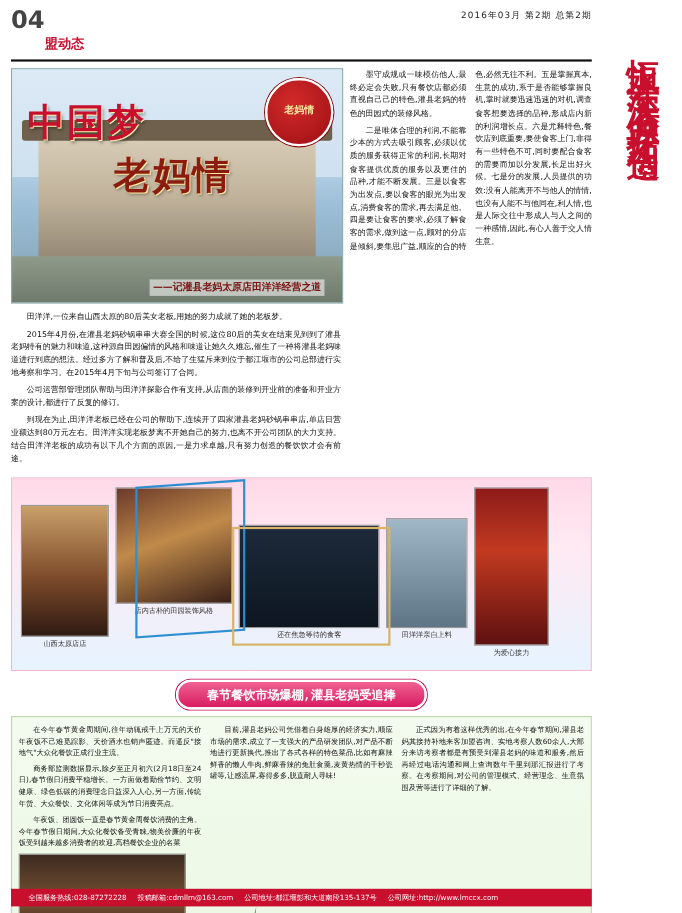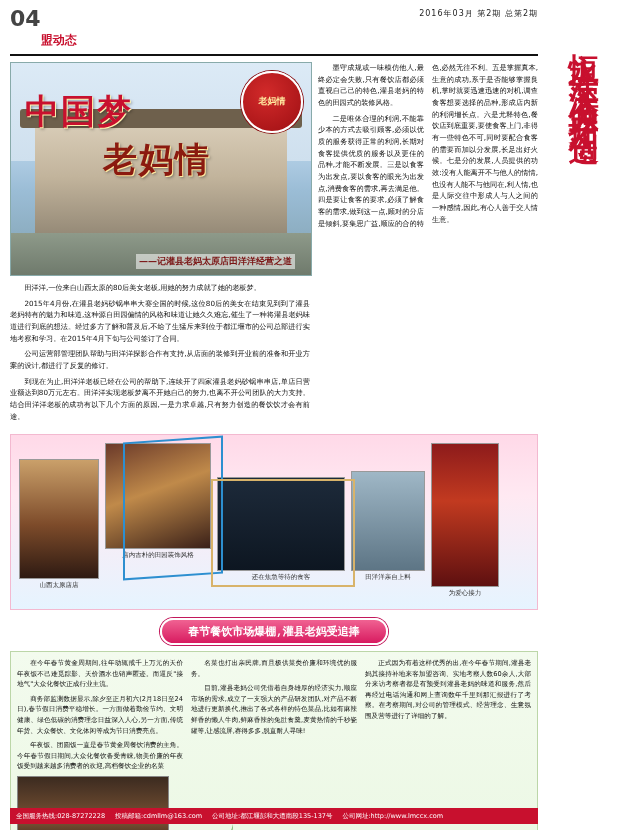--- a/index.html
+++ b/index.html
@@ -147,21 +147,21 @@
   .bcol{width:176px;}
   .bcol .body-text{font-size:6.6px;line-height:1.6;}
   .bphoto{width:150px;height:74px;background:linear-gradient(180deg,#3c2b20,#7a5334 60%,#241611);
     border:1px solid #888;margin-top:4px;}
   .grass{position:absolute;left:196px;bottom:18px;width:90px;height:54px;}
 
   
   .footer{
     position:absolute;left:10px;bottom:6px;width:528px;height:16px;
     background:#c8102e;color:#fff;display:flex;align-items:center;
-    font-size:6.5px;gap:10px;padding:0 6px;box-sizing:border-box;
+    font-size:6.5px;gap:10px;padding:0 16px;box-sizing:border-box;
   }
   .footer span{white-space:nowrap;}
 </style>
 </head>
 <body>
 
 <div class="page">
 
   <div class="main">
 
@@ -235,21 +235,20 @@
         <div class="bcol">
           <div class="body-text">
             <p>在今年春节黄金周期间,往年动辄戒千上万元的天价年夜饭不己难觅踪影、天价酒水也销声匿迹。而逼反"接地气"大众化餐饮正成行业主流。</p>
             <p>商务部监测数据显示,除夕至正月初六(2月18日至24日),春节假日消费平稳增长。一方面做着勤俭节约、文明健康、绿色低碳的消费理念日益深入人心,另一方面,传统年货、大众餐饮、文化体闲等成为节日消费亮点。</p>
             <p>年夜饭、团圆饭一直是春节黄金周餐饮消费的主角。今年春节假日期间,大众化餐饮备受青睐,物美价廉的年夜饭受到越来越多消费者的欢迎,高档餐饮企业的名菜</p>
           </div>
           <div class="bphoto"></div>
         </div>
         <div class="bcol">
           <div class="body-text">
-            <p>名菜也打出亲民牌,而且极供菜类价廉和环境优的服务。</p>
             <p>目前,灌县老妈公司凭借着自身雄厚的经济实力,顺应市场的需求,成立了一支强大的产品研发团队,对产品不断地进行更新换代,推出了各式各样的特色菜品,比如有麻辣鲜香的懒人牛肉,鲜麻香辣的兔肚食羹,麦黄热情的千秒瓷罐等,让感流屏,赛得多多,脱直耐人寻味!</p>
           </div>
           <svg class="grass" viewBox="0 0 90 54">
             <path d="M10 54 C18 36 22 20 26 4 C24 24 22 38 20 54 Z" fill="#3d8b2e"></path>
             <path d="M22 54 C30 38 40 24 52 10 C42 28 34 42 30 54 Z" fill="#4fa83a"></path>
             <path d="M34 54 C44 40 58 28 74 18 C60 32 48 42 42 54 Z" fill="#3d8b2e"></path>
             <path d="M6 54 C8 42 6 30 2 18 C10 30 14 42 14 54 Z" fill="#5cb844"></path>
           </svg>
         </div>
         <div class="bcol">

